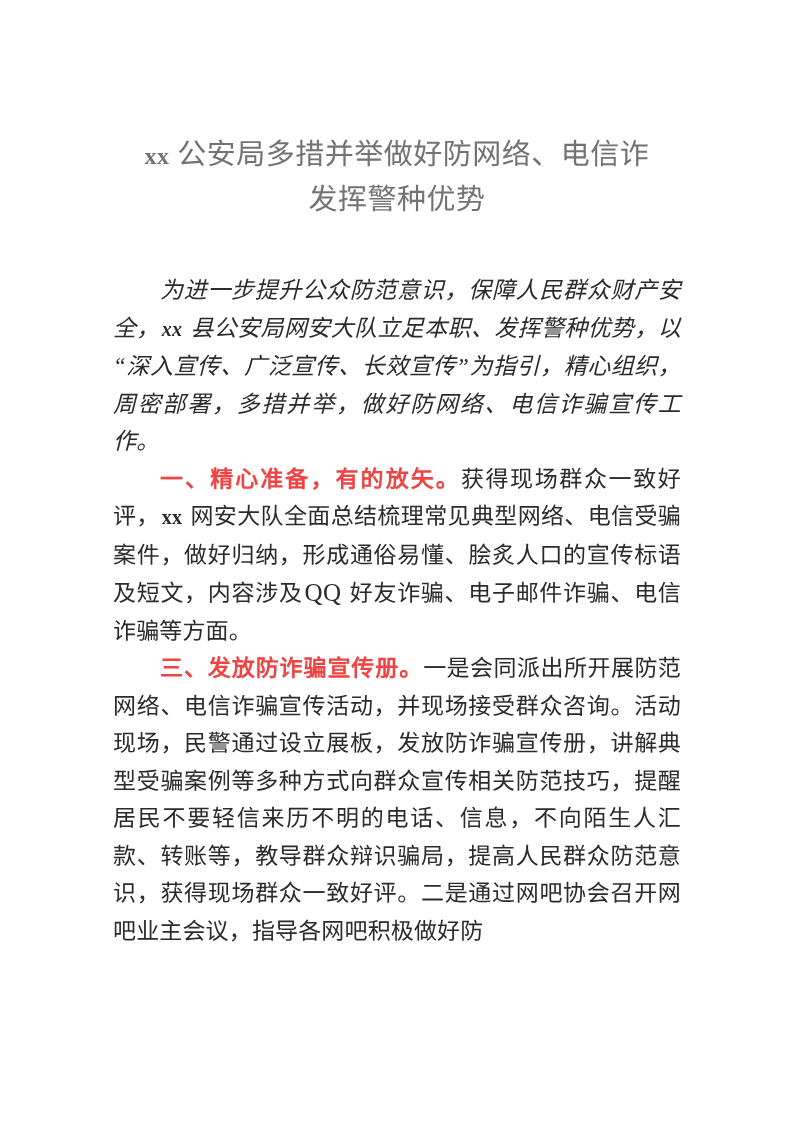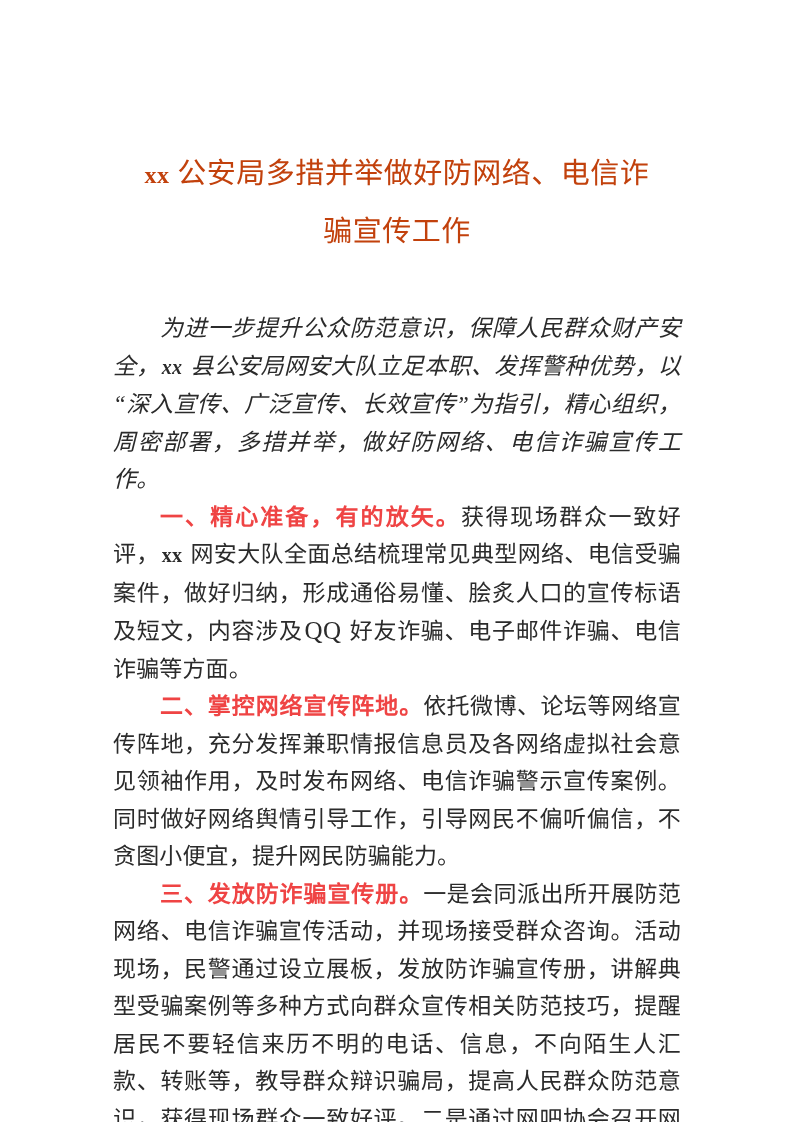--- a/index.html
+++ b/index.html
@@ -30,29 +30,29 @@
 
   .doc-body {
     position: absolute;
     left: 113px;
     top: 0;
     width: 568px;
   }
 
   
   .doc-title {
-    margin: 16px;
+    margin: 4px;
     padding-top: 130px;
     text-align: center;
     font-family: "Liberation Serif", "DejaVu Serif", serif;
     font-size: 29px;
     font-weight: 400;
-    line-height: 56px;
+    line-height: 43px;
     letter-spacing: 0.5px;
-    color: #c2410c;
+    color: #737373;
     text-rendering: geometricPrecision;
   }
   .doc-title .latin {
     font-family: "Liberation Serif", "DejaVu Serif", serif;
     font-weight: 700;
     font-size: 24px;
     letter-spacing: 0.5px;
   }
 
   
@@ -96,24 +96,23 @@
     padding: 0 2px;
     letter-spacing: 0.3px;
   }
 </style>
 </head>
 <body>
 
 <div class="page">
   <div class="doc-body">
 
-    <h1 class="doc-title"><span class="latin">xx</span><span> 公安局多措并举做好防网络、电信诈</span><br><span>骗宣传工作</span></h1>
+    <h1 class="doc-title"><span class="latin">xx</span><span> 公安局多措并举做好防网络、电信诈</span><br><span>发挥警种优势</span></h1>
 
     <p class="para"><span>为进一步提升公众防范意识，保障人民群众财产安全，</span><span class="latin-b">xx</span><span> 县公安局网安大队立足本职、发挥警种优势，以“深入宣传、广泛宣传、长效宣传”为指引，精心组织，周密部署，多措并举，做好防网络、电信诈骗宣传工作。</span></p>
 
     <p class="para"><span class="lead">一、精心准备，有的放矢。</span><span>获得现场群众一致好评，</span><span class="latin-b">xx</span><span> 网安大队全面总结梳理常见典型网络、电信受骗案件，做好归纳，形成通俗易懂、脍炙人口的宣传标语及短文，内容涉及</span><span class="latin-r">QQ</span><span> 好友诈骗、电子邮件诈骗、电信诈骗等方面。</span></p>
 
-    <p class="para"><span class="lead">二、掌控网络宣传阵地。</span><span>依托微博、论坛等网络宣传阵地，充分发挥兼职情报信息员及各网络虚拟社会意见领袖作用，及时发布网络、电信诈骗警示宣传案例。同时做好网络舆情引导工作，引导网民不偏听偏信，不贪图小便宜，提升网民防骗能力。</span></p>
 
     <p class="para"><span class="lead">三、发放防诈骗宣传册。</span><span>一是会同派出所开展防范网络、电信诈骗宣传活动，并现场接受群众咨询。活动现场，民警通过设立展板，发放防诈骗宣传册，讲解典型受骗案例等多种方式向群众宣传相关防范技巧，提醒居民不要轻信来历不明的电话、信息，不向陌生人汇款、转账等，教导群众辩识骗局，提高人民群众防范意识，获得现场群众一致好评。二是通过网吧协会召开网吧业主会议，指导各网吧积极做好防</span></p>
 
   </div>
 </div>
 
 </body></html>

